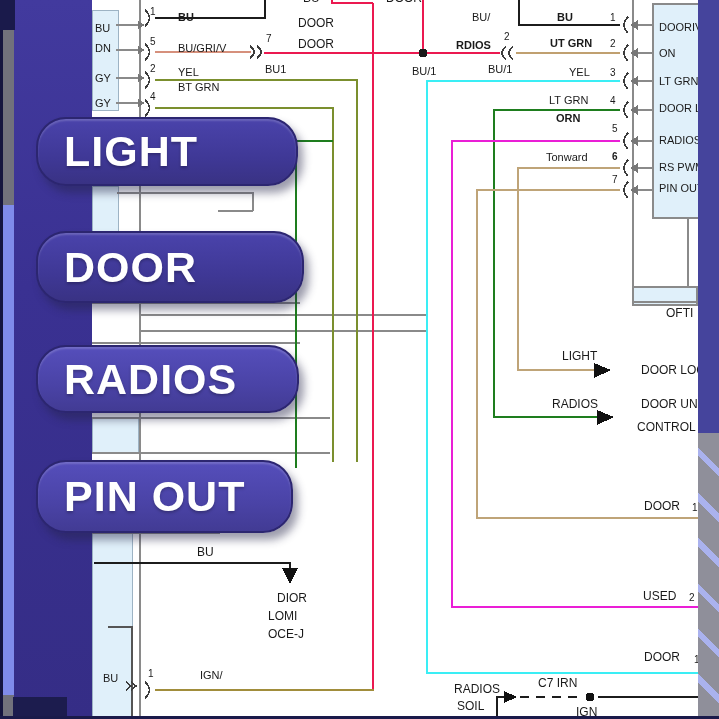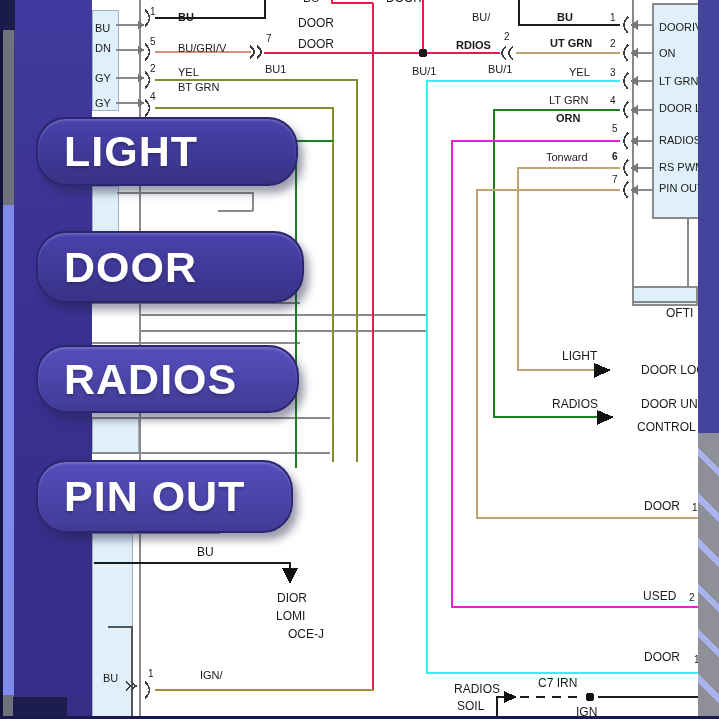--- a/index.html
+++ b/index.html
@@ -178,22 +178,22 @@
     <span class="lbl s12" style="left:641px;top:398px">DOOR UNLO</span>
     <span class="lbl s12" style="left:637px;top:421px">CONTROL</span>
     <span class="lbl s12" style="left:644px;top:500px">DOOR</span>
     <span class="lbl s10" style="left:692px;top:502px">1</span>
     <span class="lbl s12" style="left:643px;top:590px">USED</span>
     <span class="lbl s10" style="left:689px;top:592px">2</span>
     <span class="lbl s12" style="left:644px;top:651px">DOOR</span>
     <span class="lbl s10" style="left:694px;top:654px">1</span>
     <span class="lbl s12" style="left:197px;top:546px">BU</span>
     <span class="lbl s12" style="left:277px;top:592px">DIOR</span>
-    <span class="lbl s12" style="left:276px;top:610px">LOMI</span>
-    <span class="lbl s12" style="left:288px;top:628px">OCE-J</span>
+    <span class="lbl s12" style="left:268px;top:610px">LOMI</span>
+    <span class="lbl s12" style="left:268px;top:628px">OCE-J</span>
     <span class="lbl" style="left:103px;top:672px">BU</span>
     <span class="lbl s10" style="left:148px;top:668px">1</span>
     <span class="lbl" style="left:200px;top:669px">IGN/</span>
     <span class="lbl s13" style="left:279px;top:716px">COMPUTER</span>
     <span class="lbl s12" style="left:454px;top:683px">RADIOS</span>
     <span class="lbl s12" style="left:457px;top:700px">SOIL</span>
     <span class="lbl s12" style="left:538px;top:677px">C7 IRN</span>
     <span class="lbl s12" style="left:576px;top:706px">IGN</span>
   </div>
 

